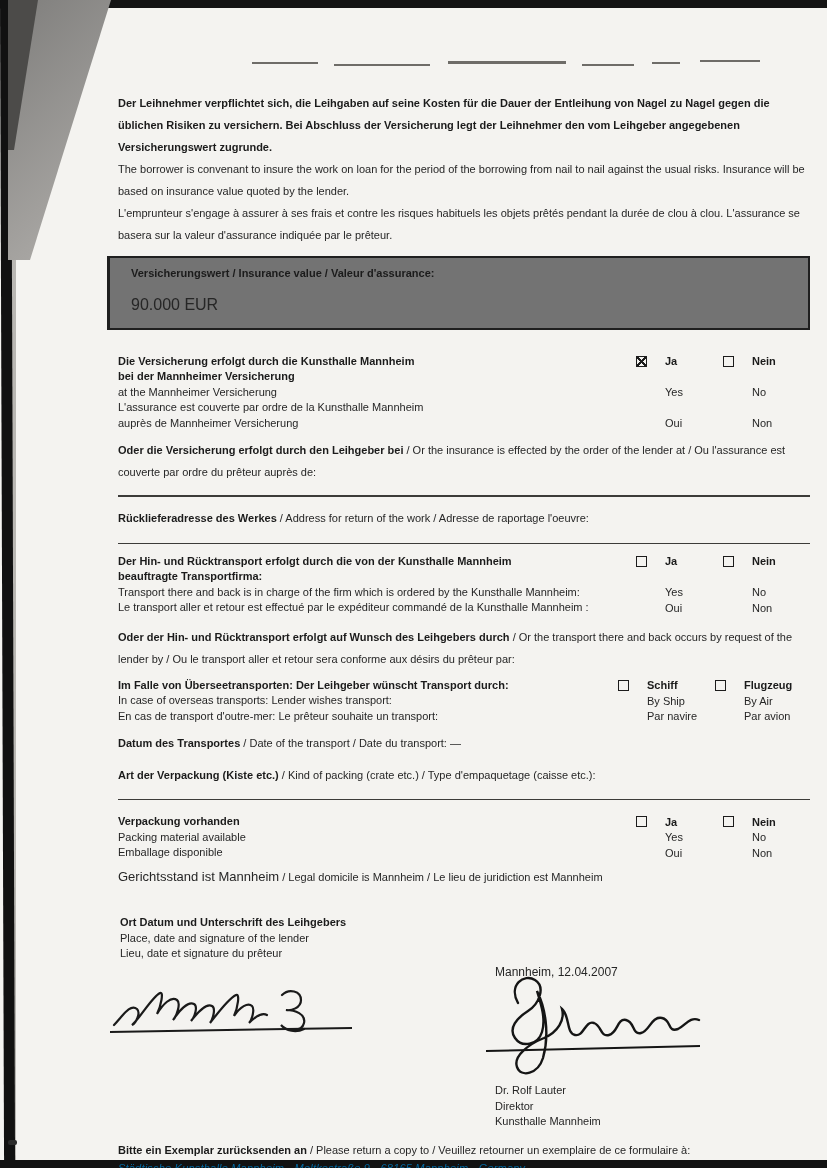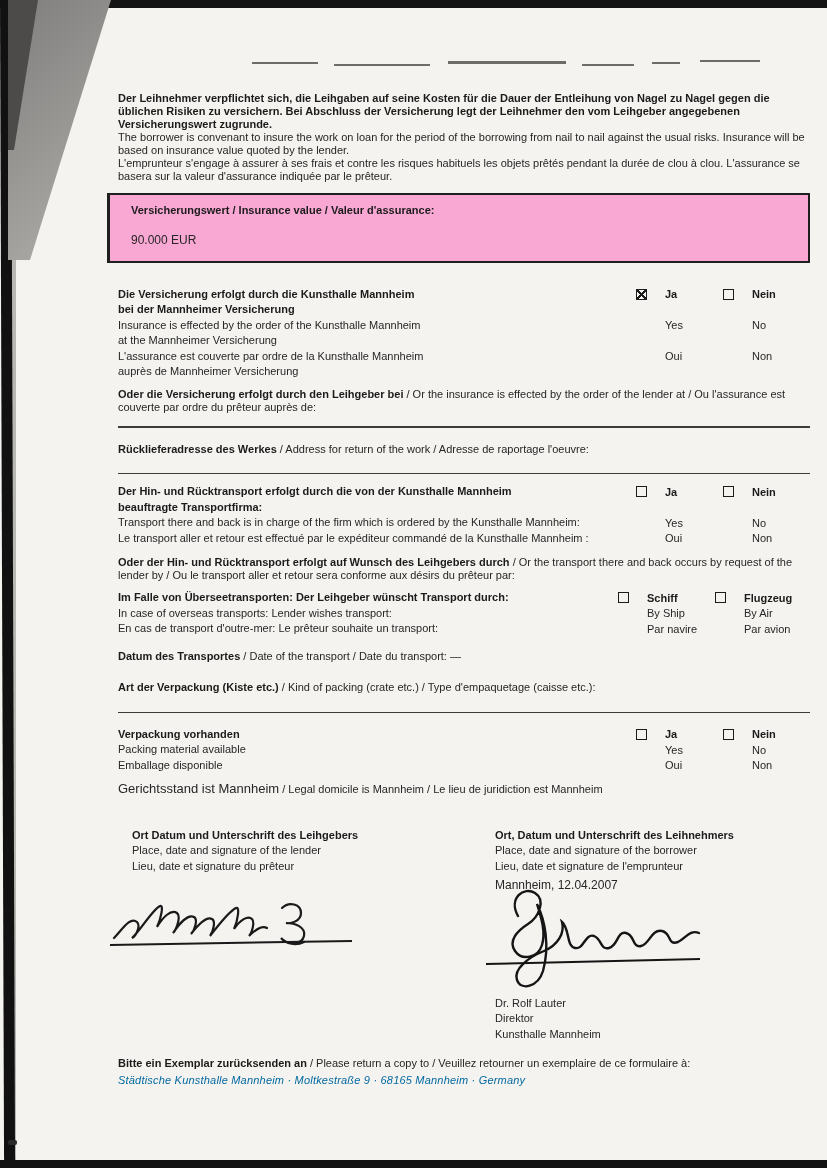--- a/index.html
+++ b/index.html
@@ -18,41 +18,41 @@
     background:linear-gradient(135deg,#7f7e7c 0%,#a7a5a2 60%,#b5b3af 100%);
     clip-path:polygon(0 0,103px 0,22px 260px,0 260px);}
   .corner-fold-dark{position:absolute;top:0;left:8px;width:120px;height:150px;background:#4c4b49;
     clip-path:polygon(0 0,30px 0,6px 150px,0 150px);}
   .scrap{position:absolute;height:2px;background:#6e6c68;}
   .speck{position:absolute;background:#2b2b2b;}
   
   .content{position:absolute;left:118px;top:92px;width:692px;}
   .line{font-size:11px;line-height:15.5px;}
   .b{font-weight:bold;color:#1b1b1b;}
-  .para{font-size:11px;line-height:13px;}
+  .para{font-size:11px;line-height:22px;}
   .strike{text-decoration:line-through;text-decoration-thickness:1.5px;}
   .hr{border:0;border-top:2px solid #3c3b39;margin:0;}
   .hr.thin{border-top-width:1.5px;}
   
   .valbox{border:2px solid #1f1f1f;border-left-width:3px;margin-top:10px;margin-left:-11px;
-    padding:8px 0 14px 21px;background:#f9a8d4;}
-  .valbox .val{margin-top:14px;font-size:12px;}
+    padding:8px 0 14px 21px;background:#737373;}
+  .valbox .val{margin-top:14px;font-size:16px;}
   
   .sec{display:flex;margin-top:0;}
   .sec-text{width:534px;}
   .chk-grid{display:grid;grid-template-columns:15px 44px 15px 58px;column-gap:14px;grid-auto-rows:15.5px;}
   .chk-grid.wide{grid-template-columns:15px 54px 15px 66px;column-gap:14px;}
   .chk-grid span{display:flex;align-items:center;font-size:11px;}
   .cb{width:11px;height:11px;border:1.7px solid #1c1c1c;box-sizing:border-box;align-self:center;}
   .cb.checked{background:
      linear-gradient(to top right,transparent 44%,#1c1c1c 44%,#1c1c1c 56%,transparent 56%),
      linear-gradient(to bottom right,transparent 44%,#1c1c1c 44%,#1c1c1c 56%,transparent 56%);}
   
   .sig-area{position:relative;height:220px;margin-top:30px;}
-  .sig-left{position:absolute;left:14px;top:0;width:330px;}
+  .sig-left{position:absolute;left:2px;top:0;width:330px;}
   .sig-right{position:absolute;left:377px;top:0;width:315px;}
   .sig-date{position:absolute;left:377px;top:50px;font-size:12px;}
   .sig-svg-left{position:absolute;left:-8px;top:64px;}
   .sig-svg-right{position:absolute;left:360px;top:56px;}
   .signer{position:absolute;left:377px;top:168px;}
   
   .footer{margin-top:8px;}
   .footer .addr{font-size:11px;letter-spacing:.2px;margin-top:3px;color:#0369a1;font-style:italic;}
   .big13{font-size:13px;margin-top:10px;}
 </style>
@@ -83,21 +83,20 @@
 
   <div class="valbox">
     <div class="line b">Versicherungswert / Insurance value / Valeur d'assurance:</div>
     <div class="val">90.000 EUR</div>
   </div>
 
   <div class="sec" style="margin-top:24px">
     <div class="sec-text">
       <div class="line b">Die Versicherung erfolgt durch die Kunsthalle Mannheim</div>
       <div class="line b">bei der Mannheimer Versicherung</div>
-      <div class="line">Insurance is effected by the order of the Kunsthalle Mannheim</div>
       <div class="line">at the Mannheimer Versicherung</div>
       <div class="line">L'assurance est couverte par ordre de la Kunsthalle Mannheim</div>
       <div class="line">auprès de Mannheimer Versicherung</div>
     </div>
     <div class="chk-grid">
       <span>
           <span class="cb checked"></span>
         </span>
       <span class="b">Ja</span>
       <span>
@@ -236,25 +235,20 @@
   <div class="line" style="margin-top:8px">
     <span class="big13">Gerichtsstand ist Mannheim</span><span> / Legal domicile is Mannheim / Le lieu de juridiction est Mannheim</span>
   </div>
 
   <div class="sig-area">
     <div class="sig-left">
       <div class="line b">Ort Datum und Unterschrift des Leihgebers</div>
       <div class="line">Place, date and signature of the lender</div>
       <div class="line">Lieu, date et signature du prêteur</div>
     </div>
-    <div class="sig-right">
-      <div class="line b">Ort, Datum und Unterschrift des Leihnehmers</div>
-      <div class="line">Place, date and signature of the borrower</div>
-      <div class="line">Lieu, date et signature de l'emprunteur</div>
-    </div>
     <div class="sig-date">Mannheim, 12.04.2007</div>
 
     <svg class="sig-svg-left" width="250" height="60" viewBox="0 0 250 60">
       <path d="M4 46 C12 38 20 24 27 30 C31 34 26 44 22 46 C31 38 42 18 50 14 C54 12 51 27 47 35 C53 25 61 17 67 21 C71 24 67 37 63 41 C69 32 78 22 84 25 C88 27 85 38 81 42 C88 33 96 24 102 27 C106 29 103 40 100 44 C108 34 118 20 126 16 C130 14 128 28 124 37 C130 28 138 23 142 27 C145 30 142 41 139 44 C145 38 152 33 157 36" stroke="#1a1a1a" stroke-width="2.2" fill="none" stroke-linecap="round"></path>
       <path d="M172 16 C179 9 191 12 191 21 C191 29 181 32 176 31 C185 31 196 35 194 44 C192 53 177 53 171 46 C176 52 186 54 194 50" stroke="#1a1a1a" stroke-width="2.2" fill="none" stroke-linecap="round"></path>
       <line x1="0" y1="53" x2="242" y2="49" stroke="#1a1a1a" stroke-width="2"></line>
     </svg>
 
     <svg class="sig-svg-right" width="235" height="112" viewBox="0 0 235 112">
       <path d="M40 32 C30 14 46 2 57 9 C68 16 61 33 50 40 C39 47 30 57 37 67 C44 77 60 74 64 61 C68 48 63 33 59 20 C67 36 72 62 65 87 C60 103 43 107 39 96 C35 85 51 73 66 67 C80 61 87 49 84 38 C92 45 88 62 97 64 C106 66 107 49 116 52 C124 55 122 66 131 64 C140 62 139 47 148 49 C157 51 154 64 163 62 C172 60 173 45 184 47 C194 49 189 62 200 58 C207 55 212 45 221 49" stroke="#151515" stroke-width="2.4" fill="none" stroke-linecap="round"></path>

